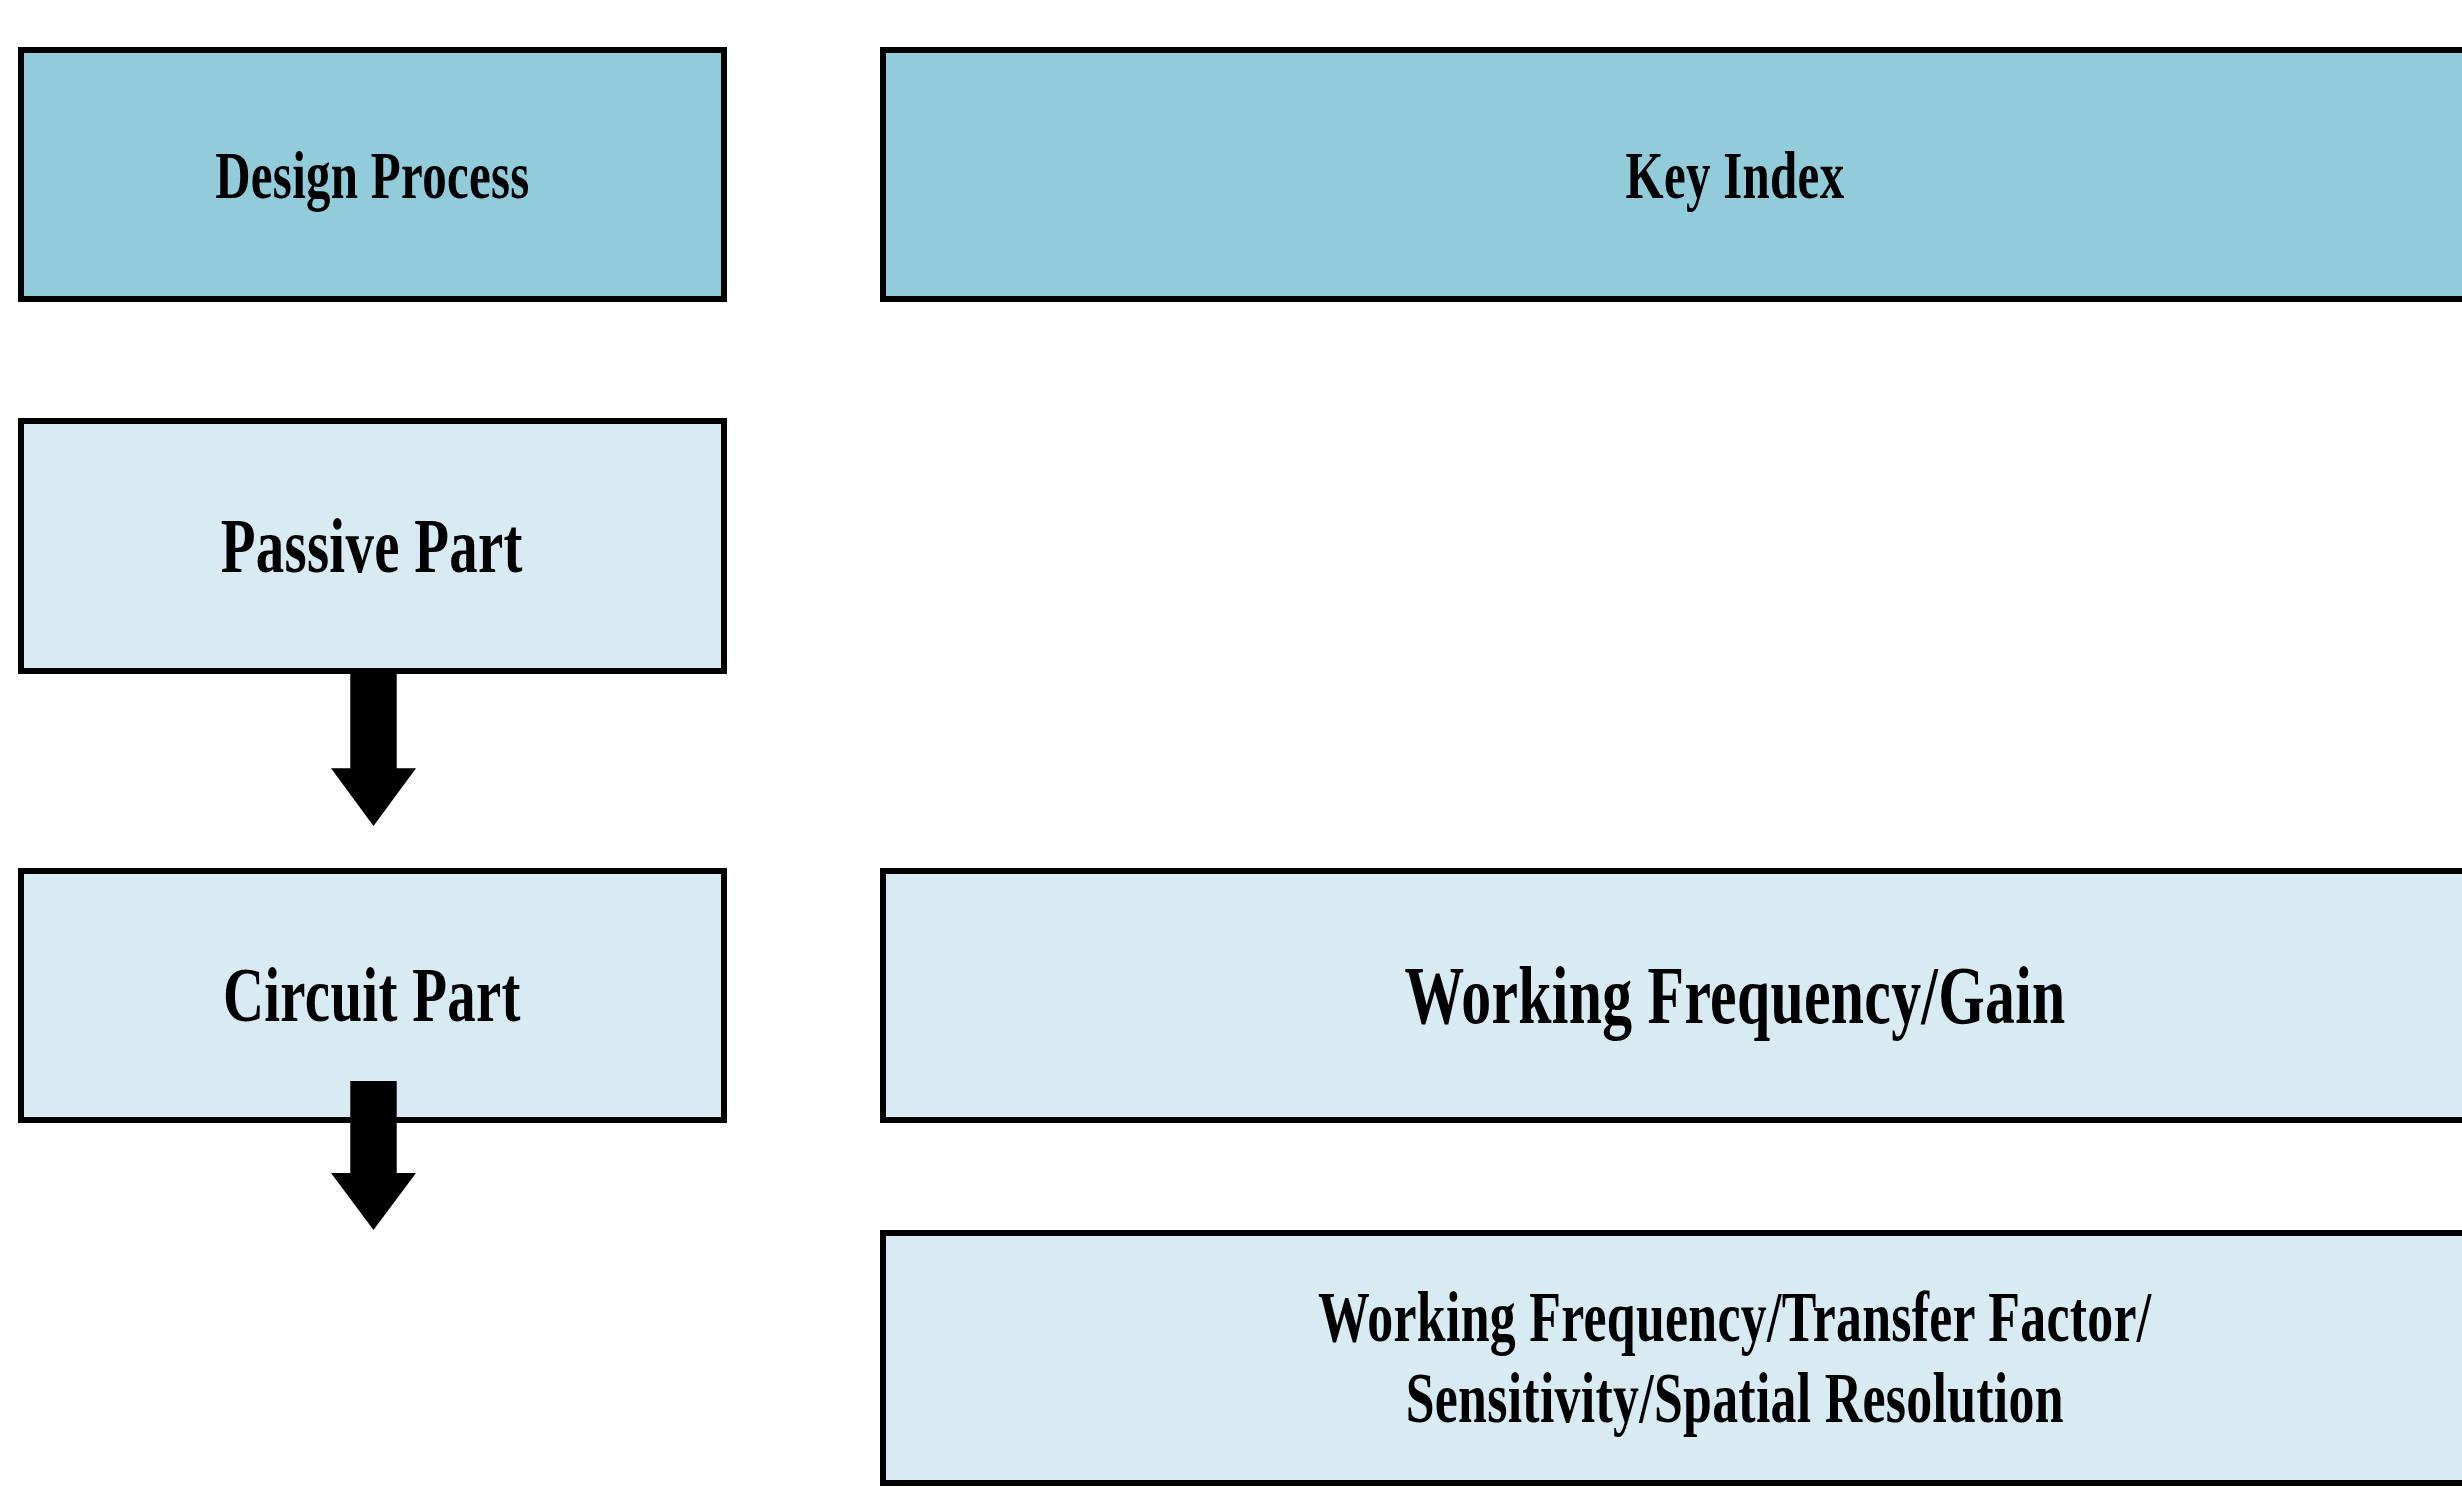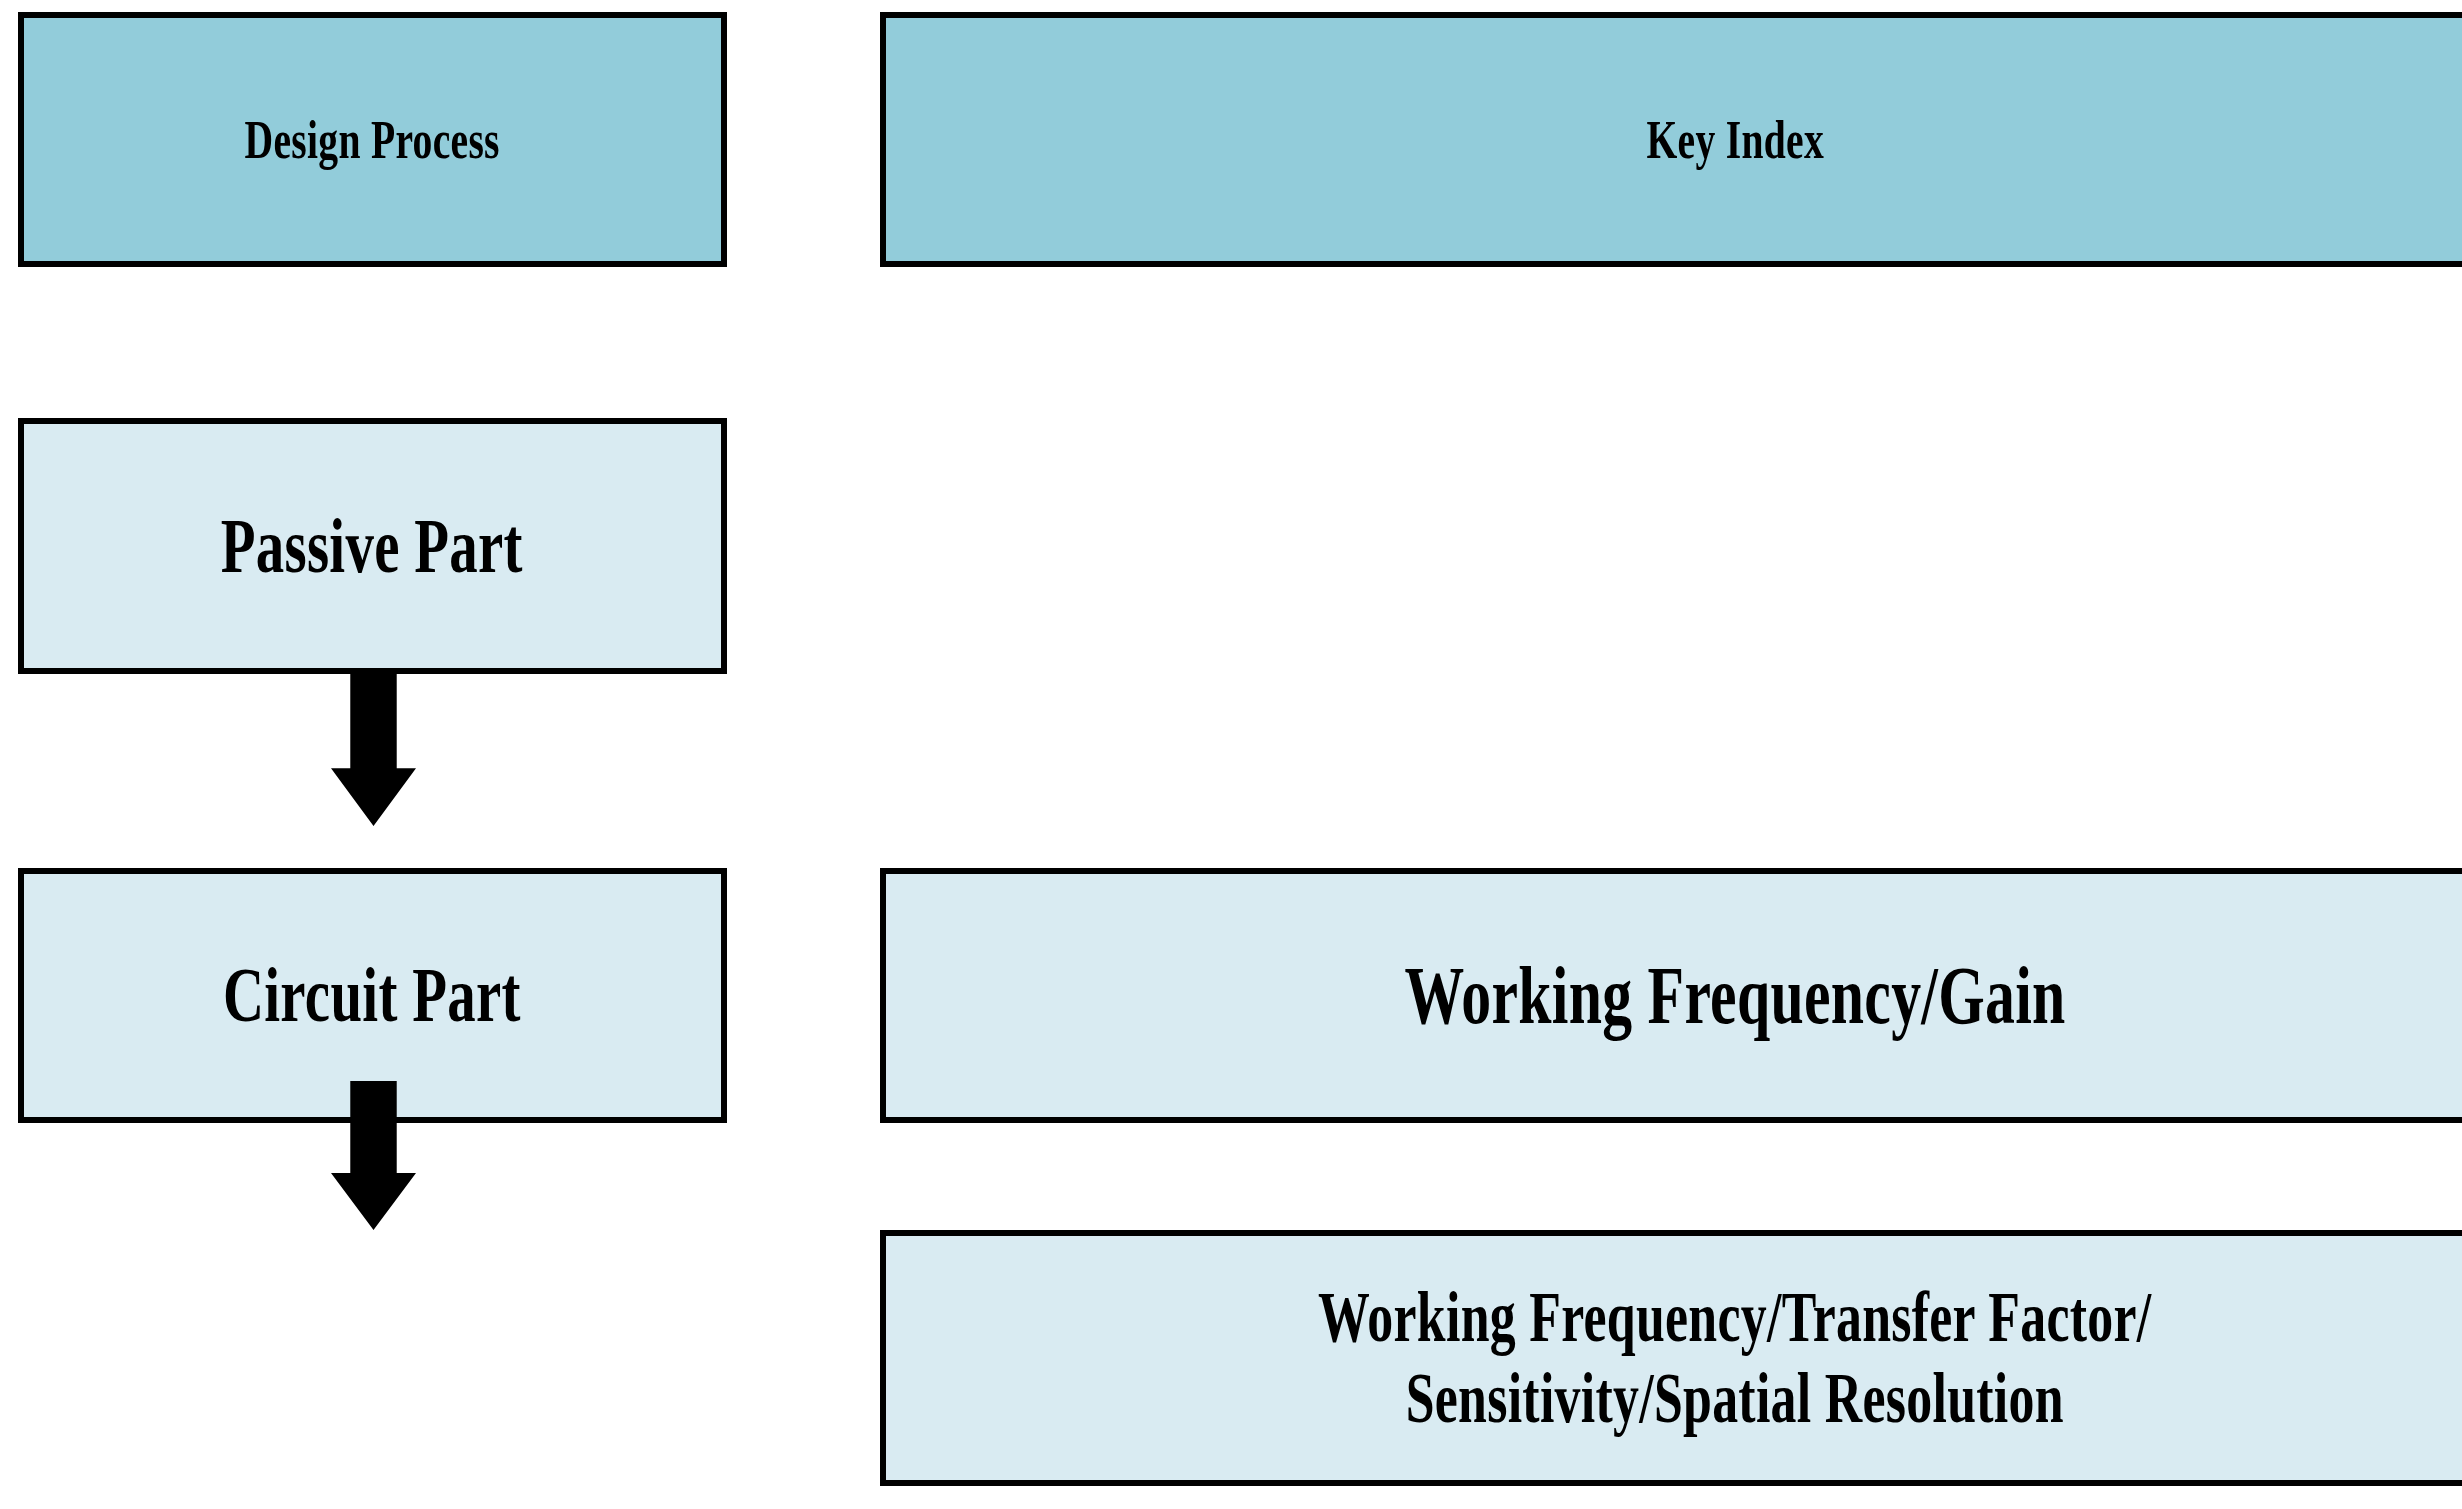--- a/index.html
+++ b/index.html
@@ -51,21 +51,21 @@
   .col-left  { left: 17.5px;   width: 709px;  }
   .col-right { left: 880px; width: 1710px; align-items: center; }
 
   
   .row-1 { top: 12.3px;   height: 255px; }
   .row-2 { top: 418px;  height: 256px; }
   .row-3 { top: 868px;  height: 255px; }
   .row-4 { top: 1230px; height: 256px; }
 
   
-  .t-header  { font-size: 55px; }
+  .t-header  { font-size: 68px; margin-top: 35px; }
   .t-stage   { font-size: 79px; }
   .t-index   { font-size: 83px; }
   .t-index-2 { font-size: 72px; }
 
   
   .arrow {
     position: absolute;
     left: 331px;
     width: 85px;
   }

